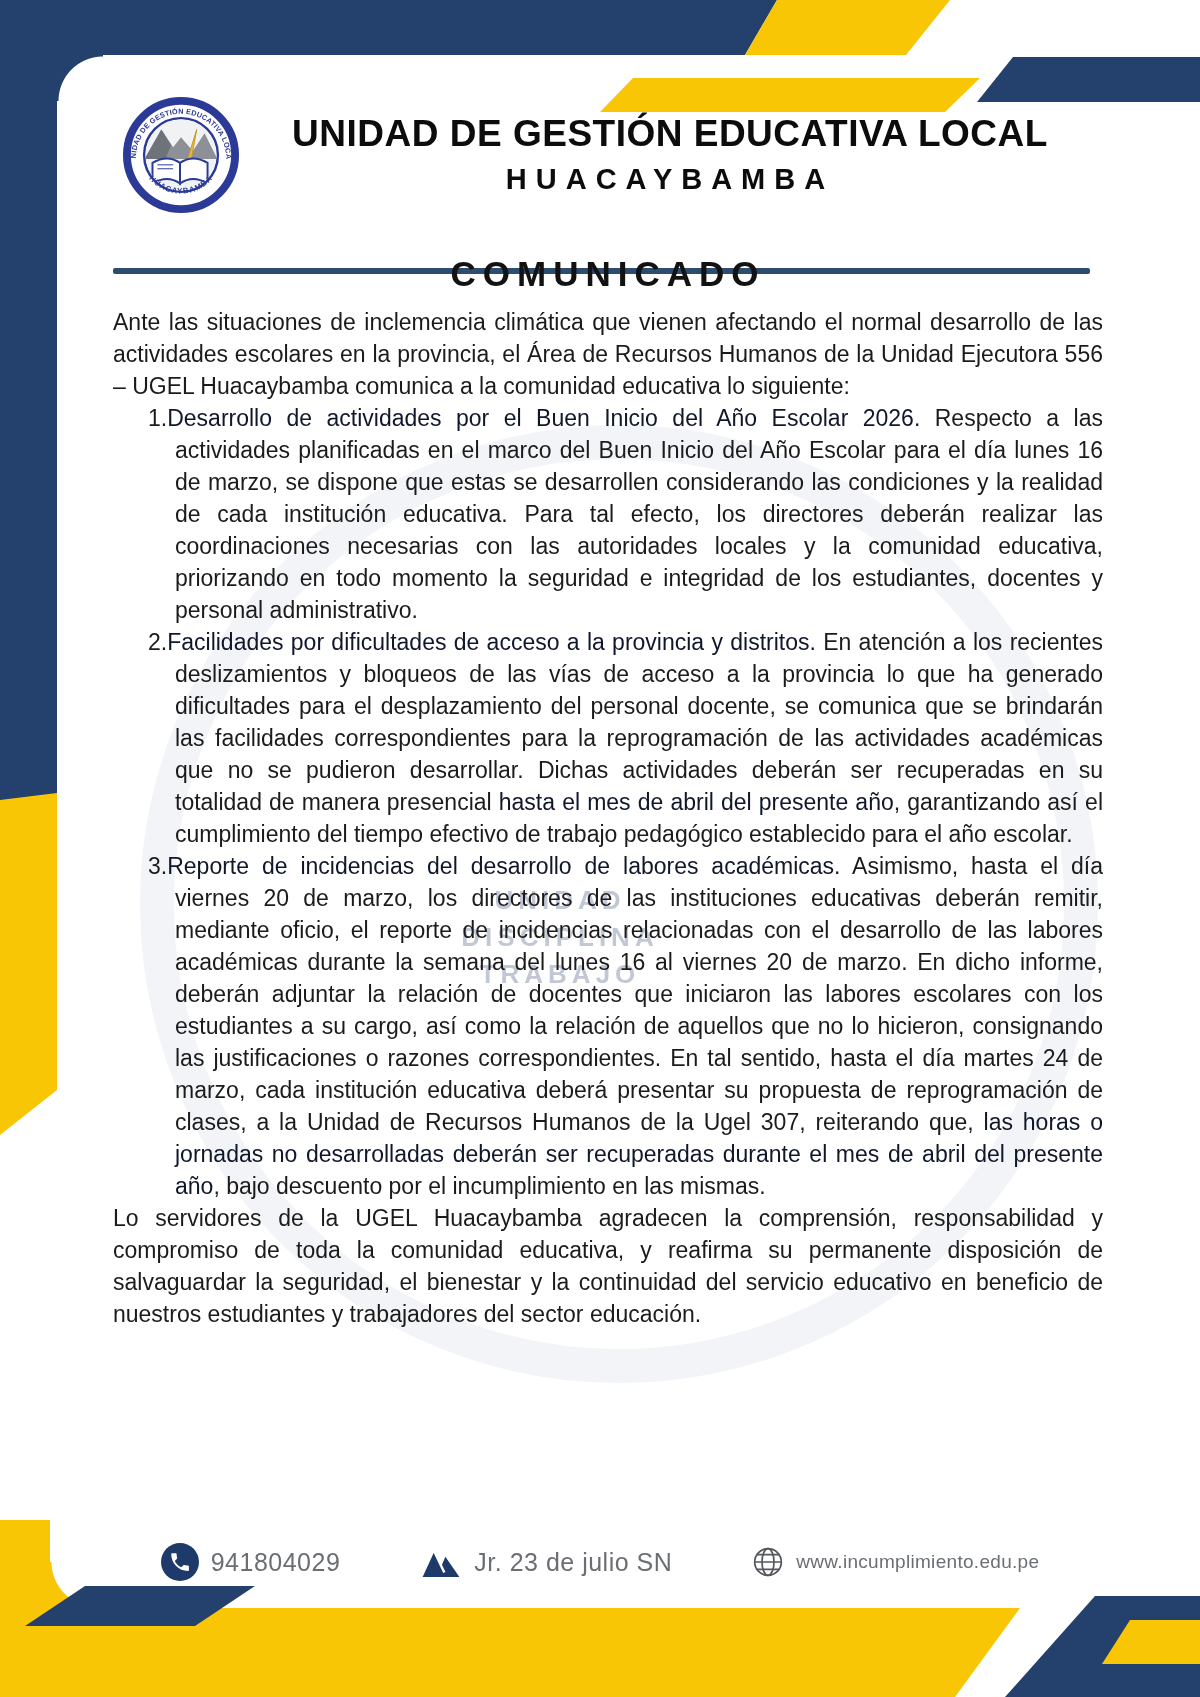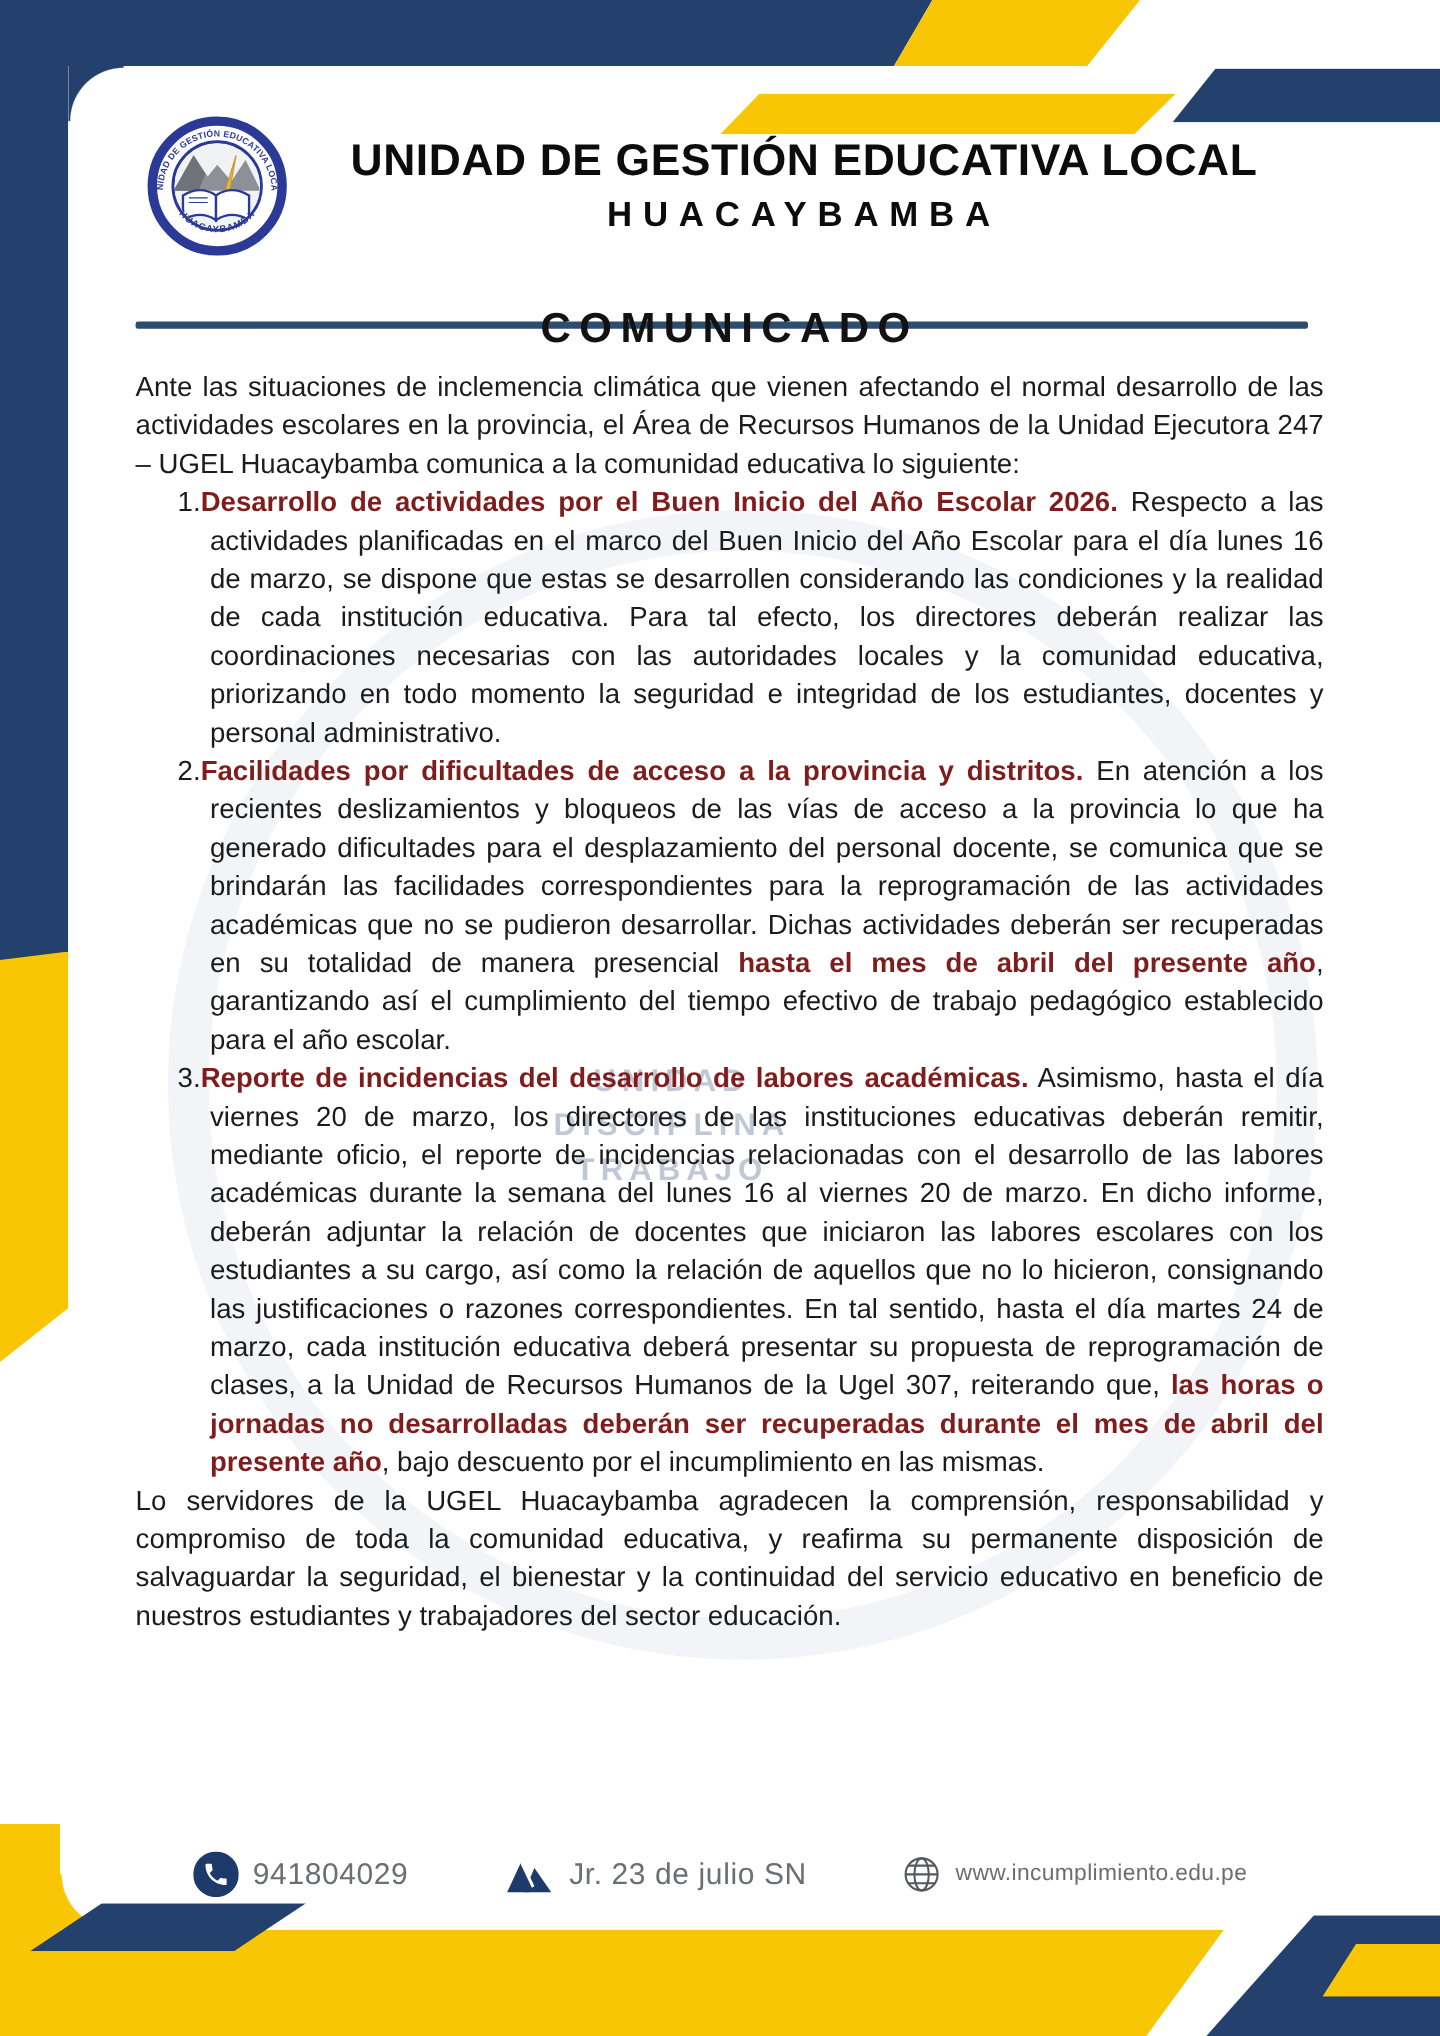--- a/index.html
+++ b/index.html
@@ -46,21 +46,21 @@
   .title1{font-size:37px;font-weight:800;letter-spacing:0.5px;line-height:44px;}
   .title2{font-size:29px;font-weight:800;letter-spacing:9px;line-height:38px;margin-top:4px;}
   .rule{position:absolute;left:113px;top:268px;width:977px;height:6px;background:#2C4D6E;z-index:2;border-radius:2px;}
   
   .content{position:absolute;left:113px;top:258px;width:990px;z-index:2;
     font-size:23px;line-height:32px;text-align:justify;}
   .heading{text-align:center;font-size:35px;font-weight:800;letter-spacing:7px;color:#121212;margin:0 0 16px 0;}
   .content p{margin:0;}
   .content ol{list-style:none;margin:0;padding:0 0 0 35px;}
   .content li{padding-left:27px;text-indent:-27px;margin:0;}
-  .content strong{font-weight:700;color:#7f1d1d;}
+  .content strong{font-weight:400;color:#0f172a;}
   .dateline{text-align:right;margin-top:26px !important;}
   
   .contact-row{position:absolute;left:0;top:1543px;width:1200px;z-index:2;
     display:flex;justify-content:center;align-items:center;gap:80px;color:#6B6E72;}
   .contact{display:flex;align-items:center;gap:12px;}
   .contact .txt{font-size:25px;letter-spacing:0.5px;}
   .contact .txt-sm{font-size:19px;letter-spacing:0.3px;}
   .icon-phone{width:38px;height:38px;}
   .icon-mountain{width:42px;height:34px;}
   .icon-globe{width:32px;height:32px;}
@@ -120,21 +120,21 @@
   </svg>
 
   <div class="titles">
     <div class="title1">UNIDAD DE GESTIÓN EDUCATIVA LOCAL</div>
     <div class="title2">HUACAYBAMBA</div>
   </div>
   <div class="rule"></div>
 
   <div class="content">
     <h2 class="heading">COMUNICADO</h2>
-    <p>Ante las situaciones de inclemencia climática que vienen afectando el normal desarrollo de las actividades escolares en la provincia, el Área de Recursos Humanos de la Unidad Ejecutora 247 – UGEL Huacaybamba comunica a la comunidad educativa lo siguiente:</p>
+    <p>Ante las situaciones de inclemencia climática que vienen afectando el normal desarrollo de las actividades escolares en la provincia, el Área de Recursos Humanos de la Unidad Ejecutora 556 – UGEL Huacaybamba comunica a la comunidad educativa lo siguiente:</p>
     <ol>
       <li><span>1.</span><strong>Desarrollo de actividades por el Buen Inicio del Año Escolar 2026.</strong><span> Respecto a las actividades planificadas en el marco del Buen Inicio del Año Escolar para el día lunes 16 de marzo, se dispone que estas se desarrollen considerando las condiciones y la realidad de cada institución educativa. Para tal efecto, los directores deberán realizar las coordinaciones necesarias con las autoridades locales y la comunidad educativa, priorizando en todo momento la seguridad e integridad de los estudiantes, docentes y personal administrativo.</span><strong></strong><span></span></li>
       <li><span>2.</span><strong>Facilidades por dificultades de acceso a la provincia y distritos.</strong><span> En atención a los recientes deslizamientos y bloqueos de las vías de acceso a la provincia lo que ha generado dificultades para el desplazamiento del personal docente, se comunica que se brindarán las facilidades correspondientes para la reprogramación de las actividades académicas que no se pudieron desarrollar. Dichas actividades deberán ser recuperadas en su totalidad de manera presencial </span><strong>hasta el mes de abril del presente año</strong><span>, garantizando así el cumplimiento del tiempo efectivo de trabajo pedagógico establecido para el año escolar.</span></li>
       <li><span>3.</span><strong>Reporte de incidencias del desarrollo de labores académicas.</strong><span> Asimismo, hasta el día viernes 20 de marzo, los directores de las instituciones educativas deberán remitir, mediante oficio, el reporte de incidencias relacionadas con el desarrollo de las labores académicas durante la semana del lunes 16 al viernes 20 de marzo. En dicho informe, deberán adjuntar la relación de docentes que iniciaron las labores escolares con los estudiantes a su cargo, así como la relación de aquellos que no lo hicieron, consignando las justificaciones o razones correspondientes. En tal sentido, hasta el día martes 24 de marzo, cada institución educativa deberá presentar su propuesta de reprogramación de clases, a la Unidad de Recursos Humanos de la Ugel 307, reiterando que, </span><strong>las horas o jornadas no desarrolladas deberán ser recuperadas durante el mes de abril del presente año</strong><span>, bajo descuento por el incumplimiento en las mismas.</span></li>
     </ol>
     <p>Lo servidores de la UGEL Huacaybamba agradecen la comprensión, responsabilidad y compromiso de toda la comunidad educativa, y reafirma su permanente disposición de salvaguardar la seguridad, el bienestar y la continuidad del servicio educativo en beneficio de nuestros estudiantes y trabajadores del sector educación.</p>
   </div>
 
   <div class="contact-row">
     <div class="contact">

